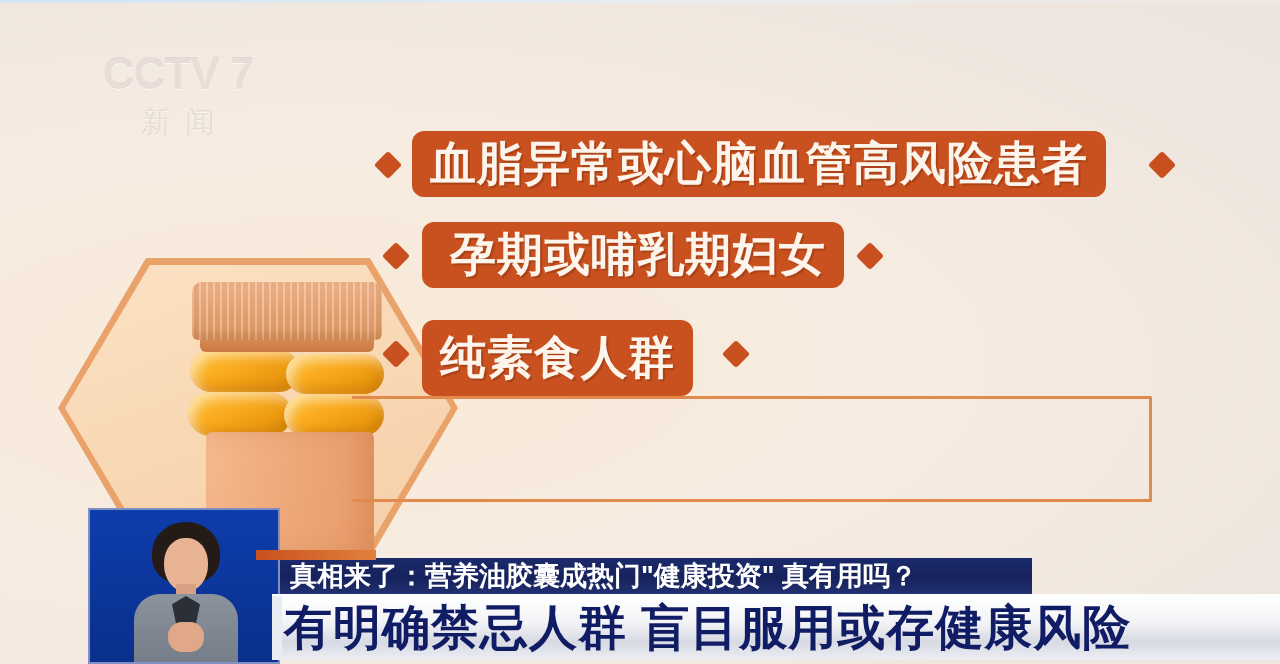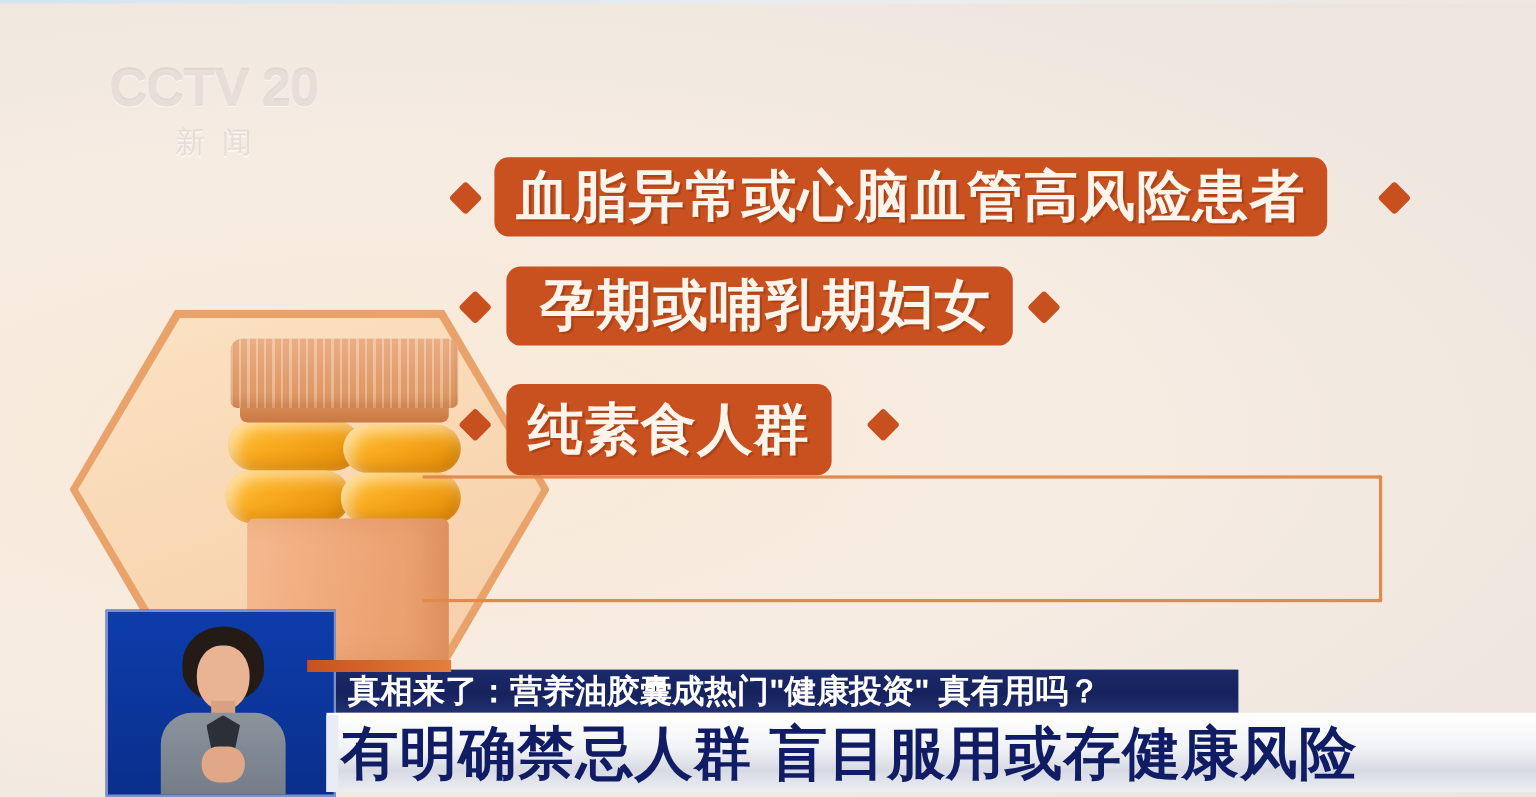--- a/index.html
+++ b/index.html
@@ -28,21 +28,21 @@
     position:absolute; left:78px; top:48px; width:200px; height:95px;
     opacity:.62;
   }
   #cctv-logo .cc-row {
     font-size:44px; font-weight:bold; letter-spacing:-1px;
     color:#e3d8d2; text-align:center; line-height:52px;
     text-shadow:0 1px 0 #fff, 0 -1px 0 #d8ccc5;
     font-family:"Liberation Sans", sans-serif;
   }
   #cctv-logo .cc-sub {
-    text-align:center; font-size:25px; letter-spacing:14px;
+    text-align:center; font-size:30px; letter-spacing:14px;
     color:#e0d5ce; margin-top:2px; text-indent:14px;
     text-shadow:0 1px 0 #fff;
   }
 
   
   #prog-logo {
     position:absolute; right:62px; top:32px; width:128px; height:110px;
   }
   #prog-logo .lg-box {
     position:absolute; left:8px; top:6px; width:112px; height:98px;
@@ -214,21 +214,21 @@
   #mainbar .lpad { position:absolute; left:0; top:0; width:10px; height:100%; background:#e9ecf2; }
 </style>
 </head>
 <body>
 
 <div id="stage">
 
   <div class="topline"></div>
 
   <div id="cctv-logo">
-    <div class="cc-row">CCTV 20</div>
+    <div class="cc-row">CCTV 7</div>
     <div class="cc-sub">新闻</div>
   </div>
 
 
   <div id="hexagon">
     <div class="hx-inner"></div>
   </div>
   <div id="bottle">
     <div class="pills">
       <div class="pill p1"></div>

